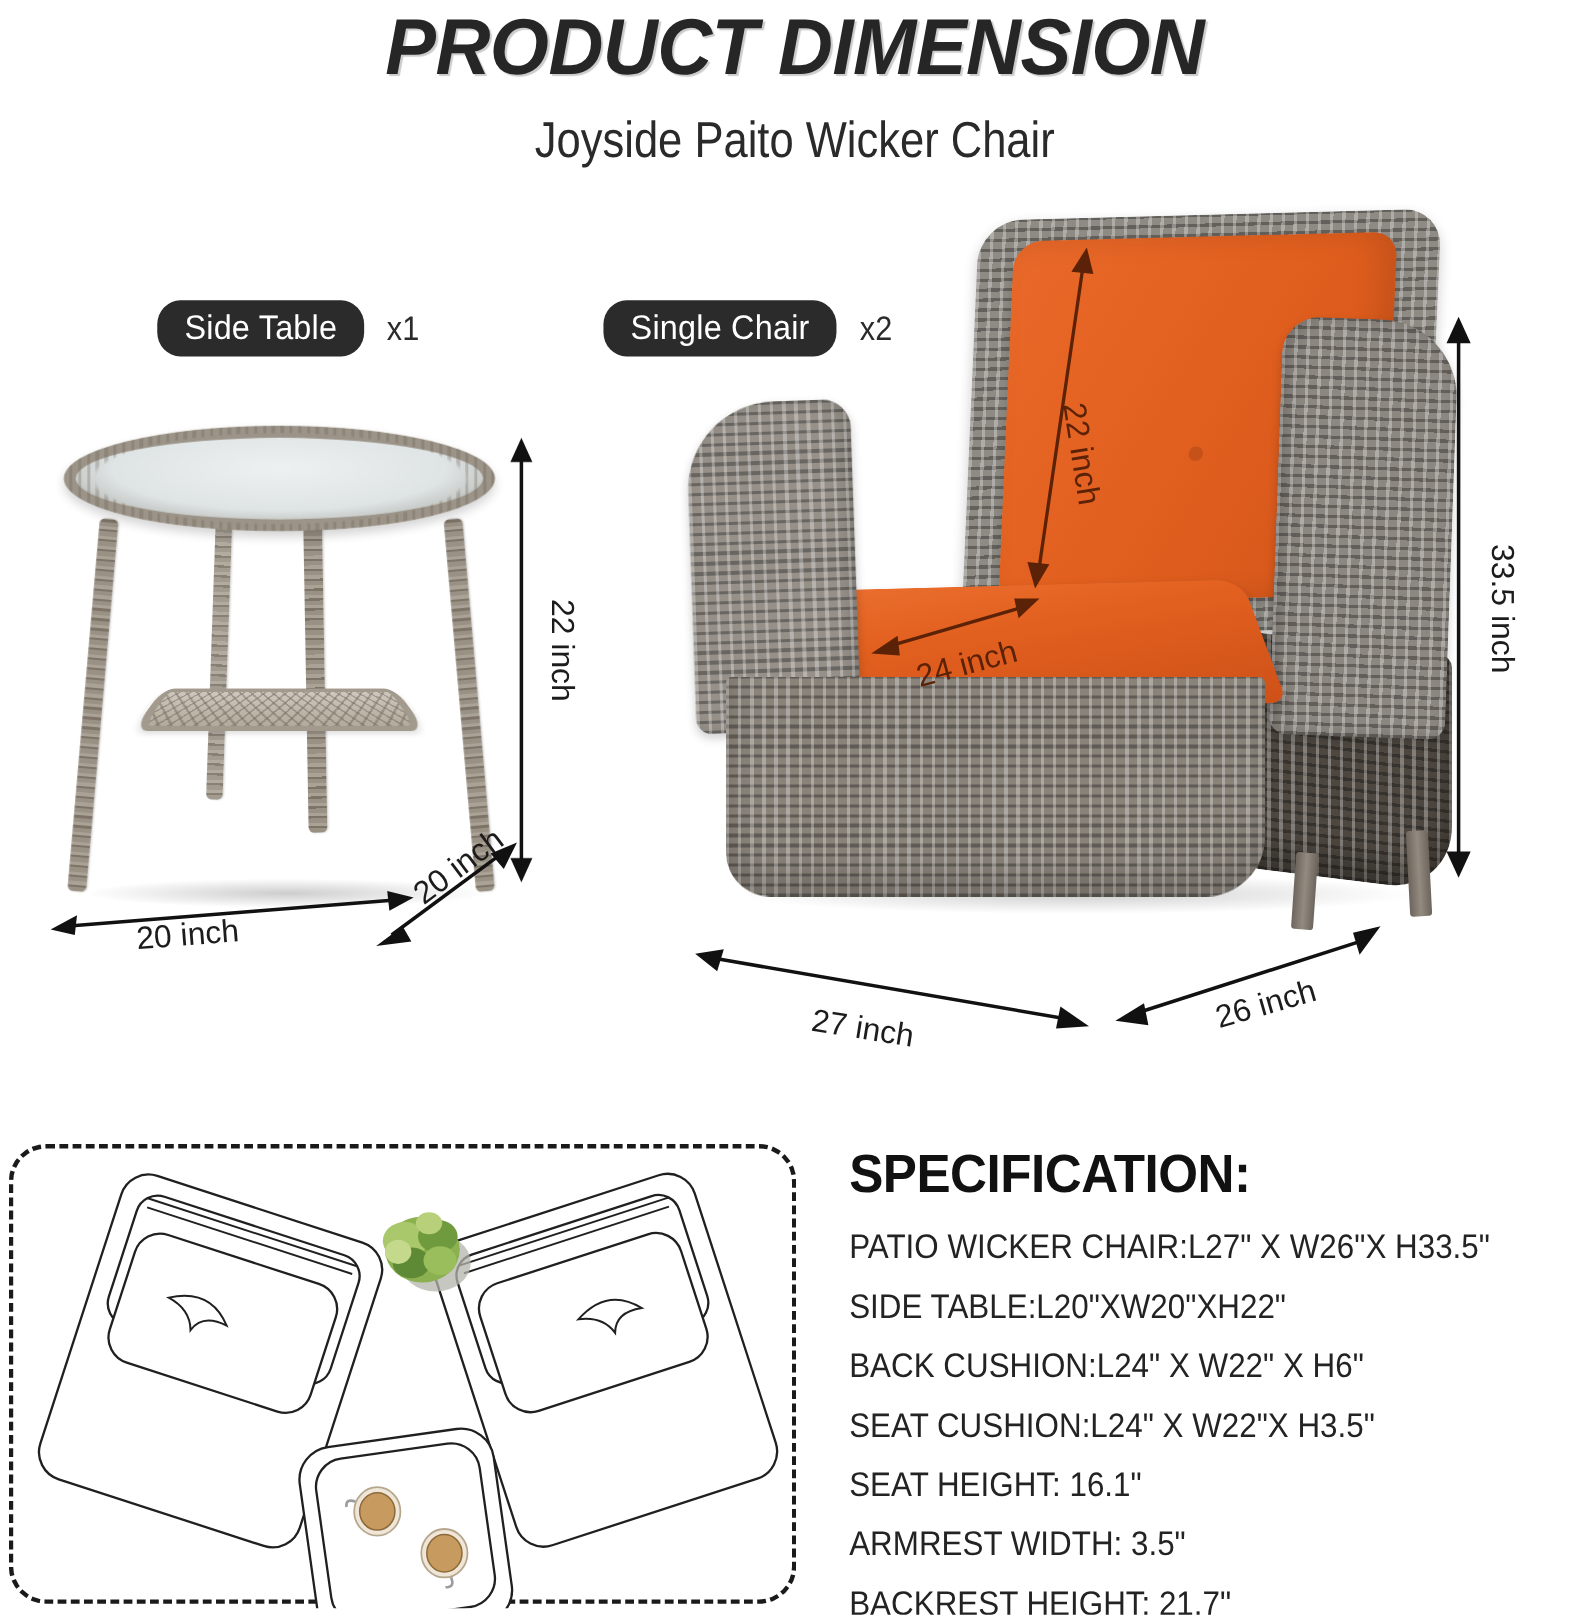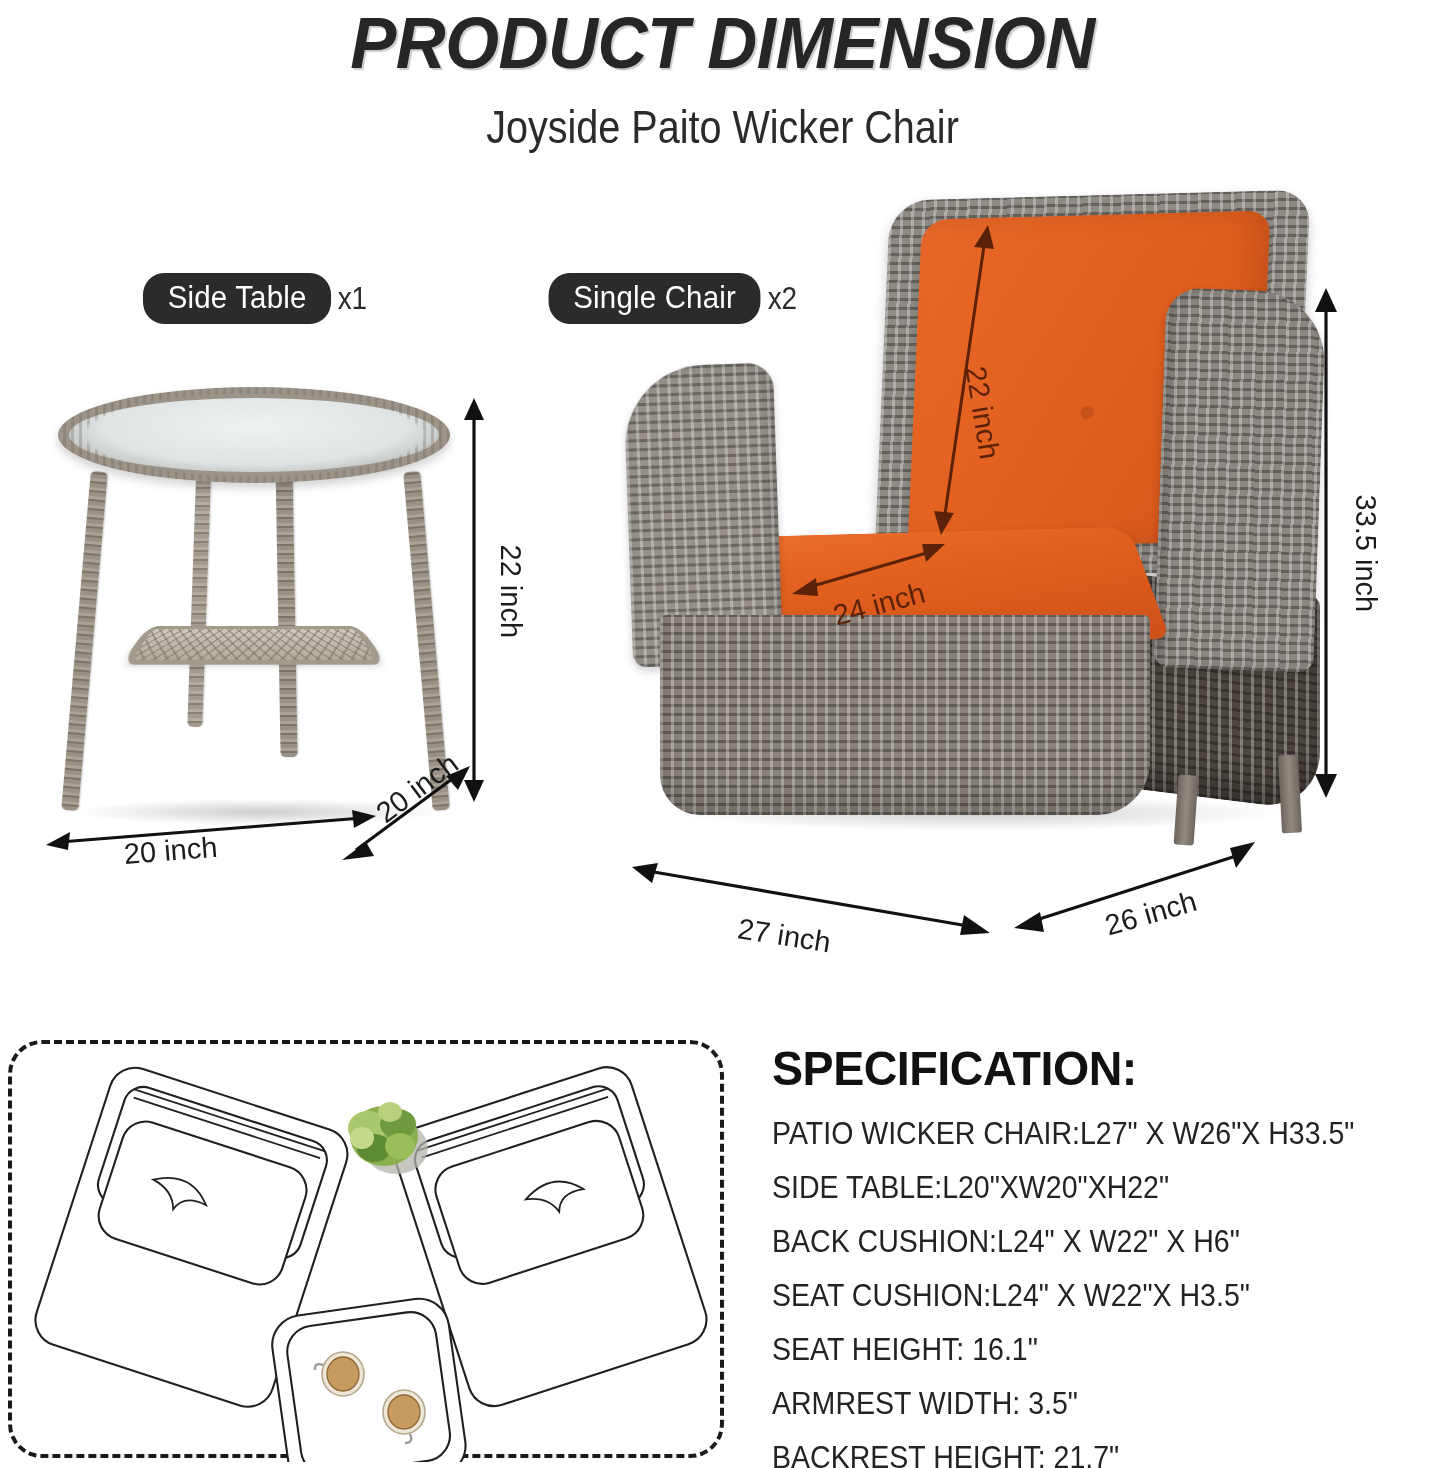--- a/index.html
+++ b/index.html
@@ -36,21 +36,21 @@
     left: 0; top: 100px; width: 1445px;
     text-align: center;
     font-size: 46px;
     font-weight: 300;
     color: #2a2a2a;
     transform: scaleX(0.86);
     white-space: nowrap;
   }
 
   
-  .badge-group { position: absolute; display: flex; align-items: center; gap: 0; }
+  .badge-group { position: absolute; display: flex; align-items: center; gap: 14px; }
   #badge-side-table { left: 138px; top: 273px; }
   #badge-single-chair { left: 543px; top: 273px; }
 
   .badge-pill {
     background: #2b2b2b;
     color: #ffffff;
     border-radius: 22px;
     padding: 9px 26px 11px 26px;
     font-size: 31px;
     font-weight: 400;

